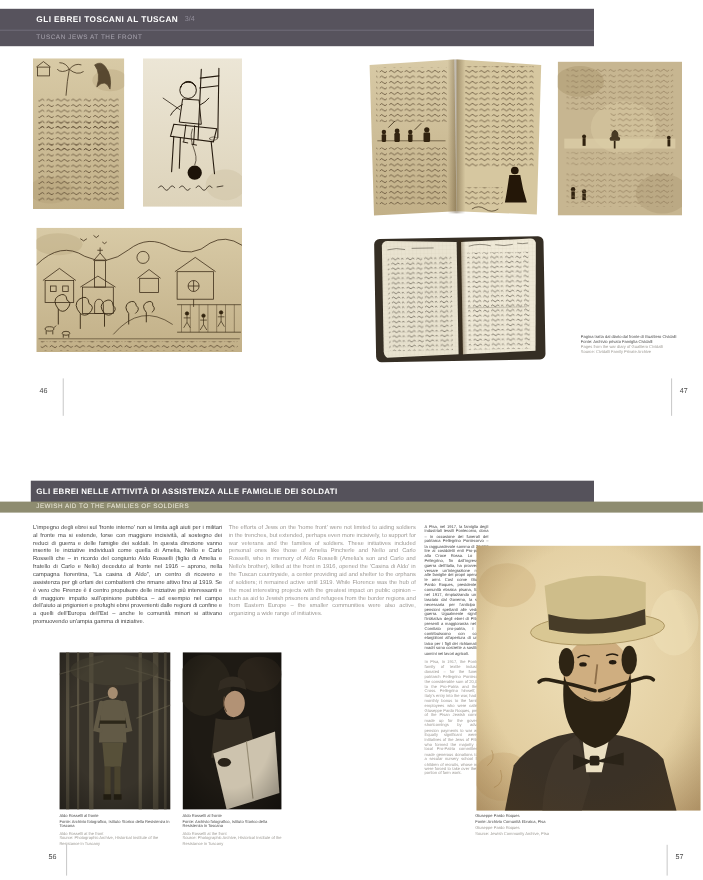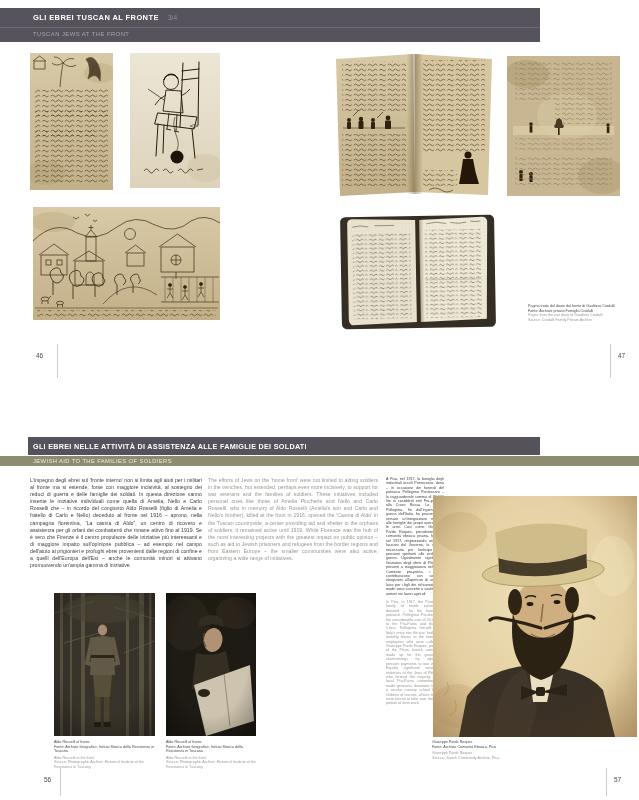--- a/index.html
+++ b/index.html
@@ -10,21 +10,21 @@
   svg{display:block;width:100%;height:100%}
 
   
   .hdr1{left:0;top:8px;width:540px;height:34px;background:#57535d}
   .hdr1-title{position:absolute;left:33px;top:5px;font-size:7.5px;font-weight:bold;color:#ffffff;letter-spacing:.4px}
   .hdr1-ind{position:absolute;left:168px;top:6px;font-size:6.5px;color:#918d9a}
   .hdr1-div{position:absolute;left:0;top:19px;width:100%;height:1px;background:#6e6a77}
   .hdr1-sub{position:absolute;left:33px;top:23px;font-size:5.8px;color:#a8a4af;letter-spacing:.5px}
 
   
-  .hdr2{left:28px;top:437px;width:512px;height:18px;background:#55525b}
+  .hdr2{left:28px;top:437px;width:512px;height:28px;background:#55525b}
   .hdr2-title{position:absolute;left:5px;top:5px;font-size:7.2px;font-weight:bold;color:#ffffff;letter-spacing:.3px}
   .olive{left:0;top:456px;width:639px;height:10px;background:#8e8c70}
   .olive-title{position:absolute;left:33px;top:2px;font-size:5.8px;color:#edeadb;letter-spacing:.4px}
 
   
   .bodycol{text-align:justify}
   .colit{left:30px;top:477px;width:172px;font-size:5.2px;line-height:7.1px;color:#3f3f3f}
   .colen{left:208px;top:477px;width:170px;font-size:5.2px;line-height:7.1px;color:#9b9792}
   .side1{left:386px;top:477px;width:58px;font-size:3.7px;line-height:4.4px;color:#3f3f3f}
   .side2{left:386px;top:600px;width:58px;font-size:3.7px;line-height:4.4px;color:#9b9792}
@@ -98,21 +98,21 @@
   <linearGradient id="foldR" x1="0" y1="0" x2="1" y2="0">
     <stop offset="0" stop-color="rgba(60,40,10,.35)"></stop>
         <stop offset="1" stop-color="rgba(60,40,10,0)"></stop>
   </linearGradient>
 </defs>
 </svg>
 
 <div id="sheet">
 
   <header class="abs hdr1">
-    <div class="hdr1-title">GLI EBREI TUSCAN AL FRONTE</div>
+    <div class="hdr1-title">GLI EBREI TOSCANI AL TUSCAN</div>
     <div class="hdr1-ind">3/4</div>
     <div class="hdr1-div"></div>
     <div class="hdr1-sub">TUSCAN JEWS AT THE FRONT</div>
   </header>
 
   <figure class="abs art-d1">
     <svg viewBox="0 0 83 137" preserveAspectRatio="none">
       <rect width="83" height="137" fill="url(#ptan)"></rect>
       <ellipse cx="16" cy="120" rx="20" ry="12" fill="#b4a078" opacity=".45"></ellipse>
       <ellipse cx="70" cy="20" rx="16" ry="10" fill="#b4a078" opacity=".35"></ellipse>

